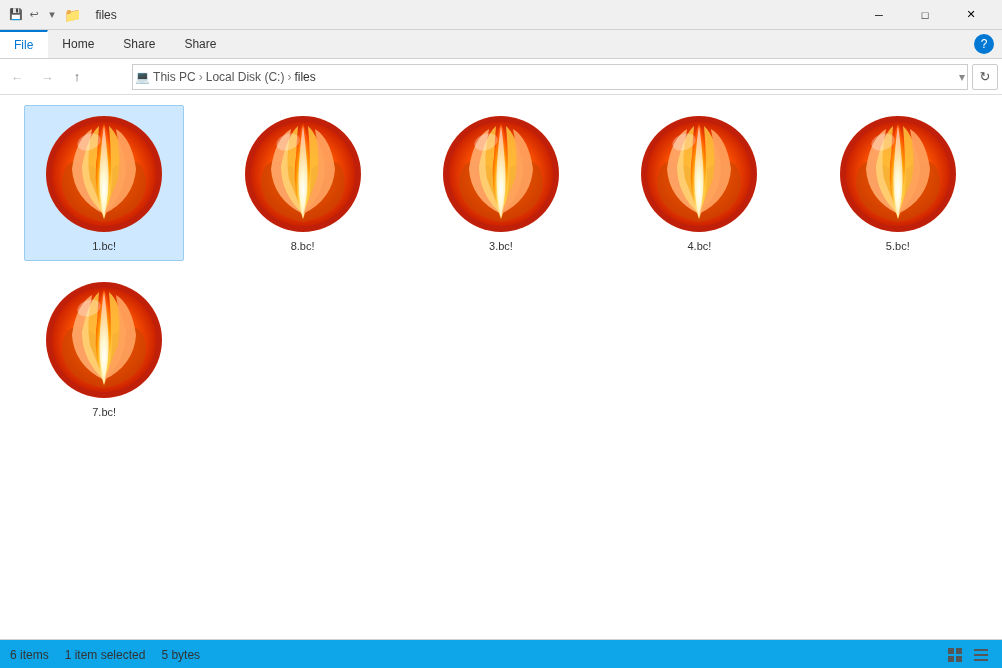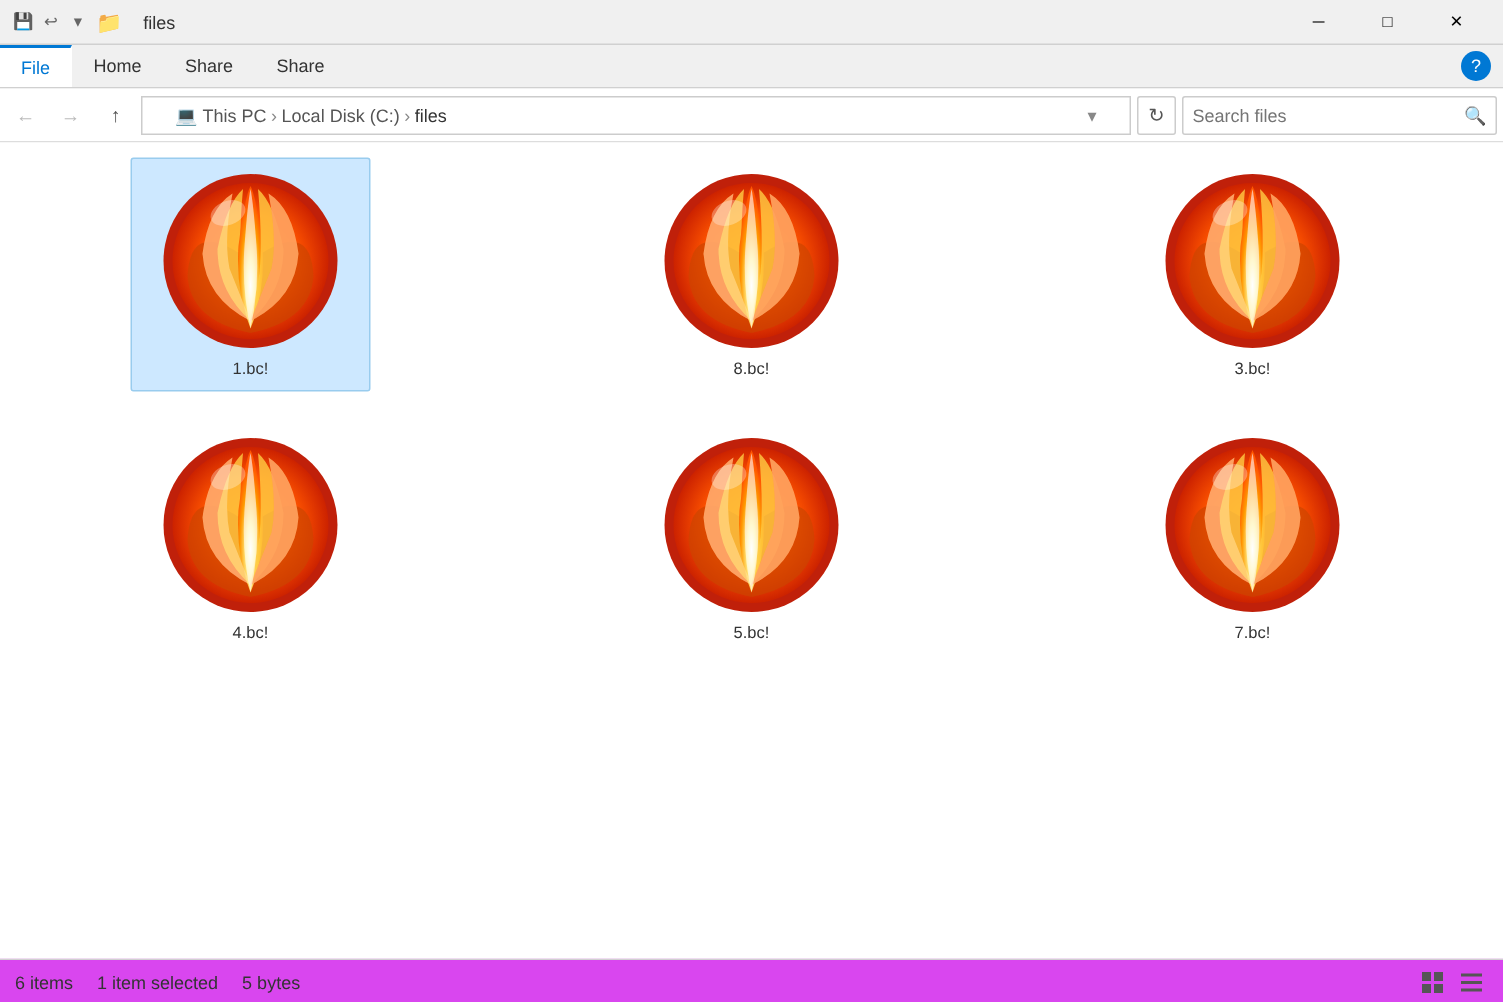--- a/index.html
+++ b/index.html
@@ -51,23 +51,24 @@
       display: flex; align-items: center; justify-content: center;
       border: 1px solid transparent; border-radius: 2px;
       cursor: pointer; color: #555; font-size: 13px;
     }
     .nav-btn.disabled { color: #bbb; cursor: default; }
     .address-path {
       flex: 1;
       height: 26px;
       border: 1px solid #ccc;
       display: flex; align-items: center;
-      padding: 0 22px;
+      padding: 0 2px;
       font-size: 12px; color: #333;
       background: white;
+      margin-left: 38px;
     }
     .address-path span { color: #555; }
     .address-path .sep { margin: 0 3px; color: #888; }
     .address-path .current { color: #333; font-weight: normal; }
     .refresh-btn {
       width: 26px; height: 26px;
       display: flex; align-items: center; justify-content: center;
       border: 1px solid #ccc; border-radius: 2px;
       cursor: pointer; font-size: 13px; color: #555;
     }
@@ -88,23 +89,23 @@
     .content-area {
       display: flex;
       height: calc(668px - 30px - 28px - 36px - 30px);
     }
 
     
     .file-grid {
       flex: 1;
       padding: 10px;
       display: grid;
-      grid-template-columns: repeat(3, 1fr);
+      grid-template-columns: repeat(5, 1fr);
       grid-template-rows: repeat(2, auto);
-      gap: 20px;
+      gap: 10px;
       background: white;
       overflow-y: auto;
       align-content: start;
     }
 
     .file-item {
       display: flex; flex-direction: column; align-items: center;
       padding: 8px;
       cursor: pointer;
       border: 1px solid transparent;
@@ -118,21 +119,21 @@
       font-size: 11px; color: #333;
       margin-top: 6px; text-align: center;
     }
 
     
     .bc-icon { width: 120px; height: 120px; }
 
     
     .status-bar {
       height: 30px;
-      background: #d946ef;
+      background: #0ea5e9;
       border-top: 1px solid #d0d0d0;
       display: flex; align-items: center;
       padding: 0 10px;
       font-size: 12px; color: #333;
       gap: 16px;
     }
     .status-bar .spacer { flex: 1; }
     .view-icons { display: flex; gap: 4px; }
     .view-icon { width: 22px; height: 22px; display: flex; align-items: center; justify-content: center; cursor: pointer; color: #555; }
   </style>
@@ -174,24 +175,20 @@
     <span>💻 This PC</span>
     <span class="sep">›</span>
     <span>Local Disk (C:)</span>
     <span class="sep">›</span>
     <span class="current">files</span>
     <span style="margin-left:auto; display:flex; gap:4px; align-items:center;">
       <span style="color:#888;">▾</span>
     </span>
   </div>
   <div class="refresh-btn">↻</div>
-  <div class="search-box">
-    <input type="text" placeholder="Search files" style="">
-    <span class="search-icon">🔍</span>
-  </div>
 </div>
 
 <div class="content-area">
   <div class="file-grid" id="file-grid">
   <div class="file-item selected">
         <svg class="bc-icon" viewBox="0 0 120 120" xmlns="http://www.w3.org/2000/svg">
 
       <circle cx="60" cy="60" r="58" fill="#c0200a"></circle>
 
       <defs>

